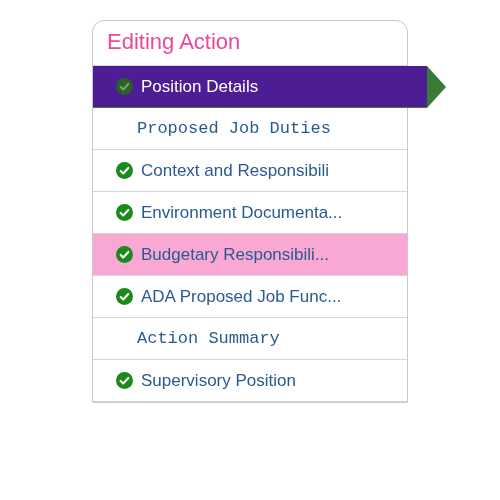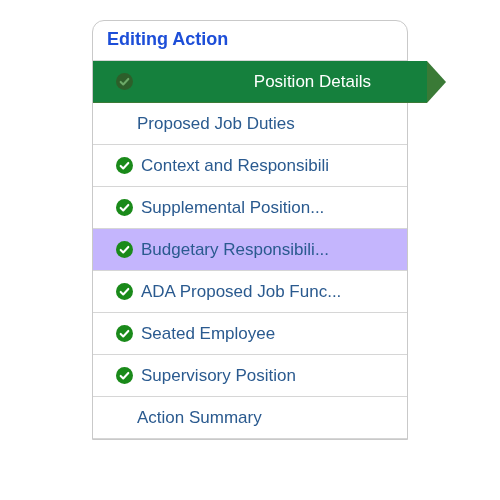--- a/index.html
+++ b/index.html
@@ -19,23 +19,23 @@
     left: 92px;
     top: 20px;
     width: 316px;
     border: 1px solid #c9c9c9;
     border-radius: 12px 12px 0 0;
     background: #fff;
     overflow: visible;
   }
   .panel-header {
     padding: 8px 14px 10px 14px;
-    font-size: 18px;
-    font-weight: 700;
-    color: #1d4ed8;
+    font-size: 22px;
+    font-weight: 400;
+    color: #ec4899;
     border-bottom: 1px solid #d6d6d6;
   }
   .items {
     list-style: none;
     margin: 0;
     padding: 0;
   }
   .item {
     position: relative;
     display: flex;
@@ -59,31 +59,31 @@
   .item .label {
     color: #2a5a8f;
     white-space: nowrap;
     overflow: hidden;
     text-overflow: ellipsis;
     flex: 1;
     max-width: 230px;
   }
   .item.no-icon .label {
     margin-left: 22px;
+    font-family: Liberation Mono, monospace;
   }
   .item.hover {
-    background: #c4b5fd;
+    background: #f9a8d4;
     align-items: center;
   }
   .item.active {
-    background: #15803d;
+    background: #4c1d95;
     margin-right: -20px;
     padding-right: 28px;
     border-bottom-color: #3a7a36;
-    text-align: right;
   }
   .item.active::after {
     content: "";
     position: absolute;
     right: -19px;
     top: 0;
     width: 0;
     height: 0;
     border-top: 21px solid transparent;
     border-bottom: 21px solid transparent;
@@ -123,56 +123,47 @@
           </span>
           <span class="label">Context and Responsibili</span>
         </li>
         <li class="item">
           <span class="icon">
             <svg width="17" height="17" viewBox="0 0 20 20">
               <circle cx="10" cy="10" r="10" fill="#1a8a1a"></circle>
               <path d="M5.5 10.5 L8.5 13.5 L14.5 7" stroke="#ffffff" stroke-width="2.4" fill="none" stroke-linecap="round" stroke-linejoin="round"></path>
             </svg>
           </span>
-          <span class="label">Supplemental Position...</span>
+          <span class="label">Environment Documenta...</span>
         </li>
         <li class="item hover">
           <span class="icon">
             <svg width="17" height="17" viewBox="0 0 20 20">
               <circle cx="10" cy="10" r="10" fill="#1a8a1a"></circle>
               <path d="M5.5 10.5 L8.5 13.5 L14.5 7" stroke="#ffffff" stroke-width="2.4" fill="none" stroke-linecap="round" stroke-linejoin="round"></path>
             </svg>
           </span>
           <span class="label">Budgetary Responsibili...</span>
         </li>
         <li class="item">
           <span class="icon">
             <svg width="17" height="17" viewBox="0 0 20 20">
               <circle cx="10" cy="10" r="10" fill="#1a8a1a"></circle>
               <path d="M5.5 10.5 L8.5 13.5 L14.5 7" stroke="#ffffff" stroke-width="2.4" fill="none" stroke-linecap="round" stroke-linejoin="round"></path>
             </svg>
           </span>
           <span class="label">ADA Proposed Job Func...</span>
         </li>
-        <li class="item">
-          <span class="icon">
-            <svg width="17" height="17" viewBox="0 0 20 20">
-              <circle cx="10" cy="10" r="10" fill="#1a8a1a"></circle>
-              <path d="M5.5 10.5 L8.5 13.5 L14.5 7" stroke="#ffffff" stroke-width="2.4" fill="none" stroke-linecap="round" stroke-linejoin="round"></path>
-            </svg>
-          </span>
-          <span class="label">Seated Employee</span>
+        <li class="item no-icon">
+          <span class="label">Action Summary</span>
         </li>
         <li class="item">
           <span class="icon">
             <svg width="17" height="17" viewBox="0 0 20 20">
               <circle cx="10" cy="10" r="10" fill="#1a8a1a"></circle>
               <path d="M5.5 10.5 L8.5 13.5 L14.5 7" stroke="#ffffff" stroke-width="2.4" fill="none" stroke-linecap="round" stroke-linejoin="round"></path>
             </svg>
           </span>
           <span class="label">Supervisory Position</span>
         </li>
-        <li class="item no-icon">
-          <span class="label">Action Summary</span>
-        </li>
       </ul>
   </div>
 </div>
 
 </body></html>

